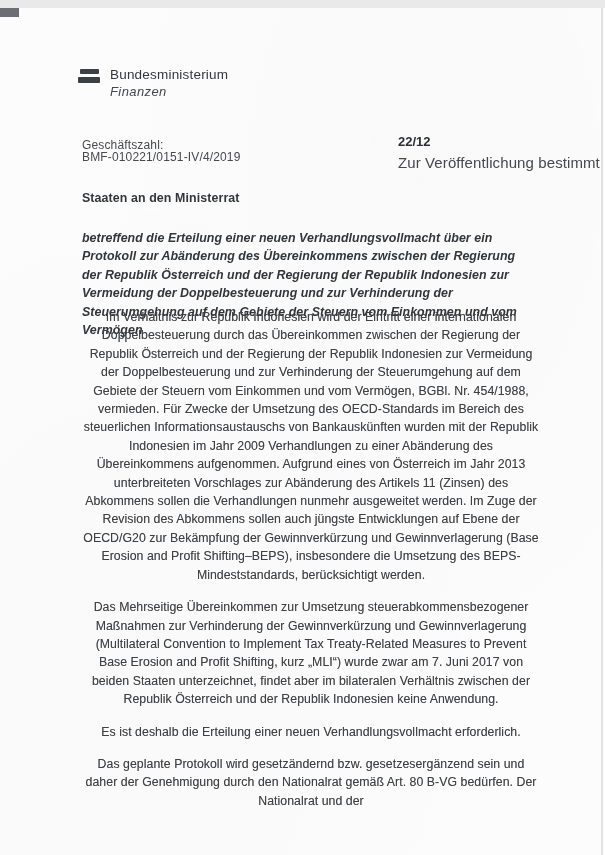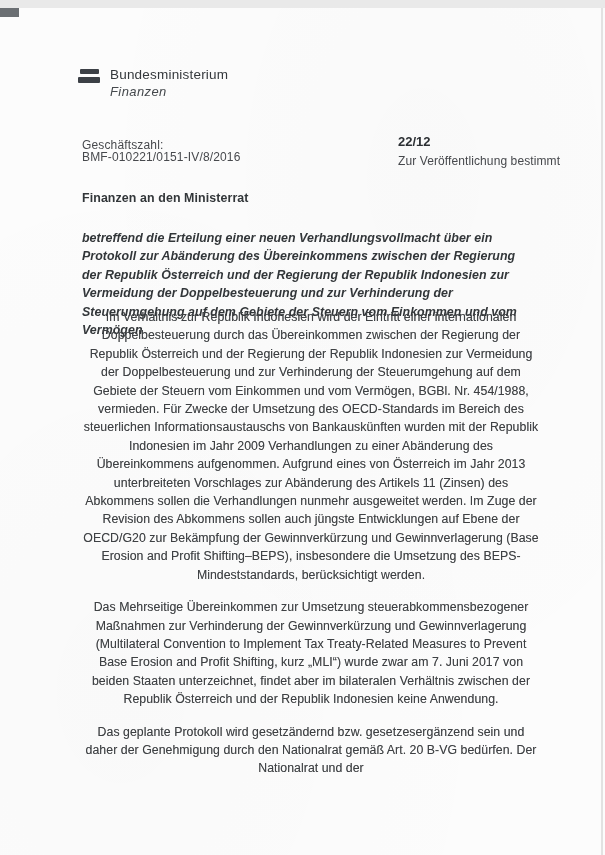--- a/index.html
+++ b/index.html
@@ -61,21 +61,21 @@
     font-size: 12px; color: #47494d; letter-spacing: 0.15px;
   }
   .ref-label { top: 130px; }
   .ref-number { top: 142px; }
   .docket-number {
     position: absolute; left: 398px; top: 126px;
     font-size: 13px; font-weight: bold; color: #2b2f33;
   }
   .docket-note {
     position: absolute; left: 398px; top: 146px;
-    font-size: 12px; color: #46484c; letter-spacing: 0.1px;
+    font-size: 15px; color: #46484c; letter-spacing: 0.1px;
   }
 
   
   .doc-title {
     position: absolute; left: 82px; top: 183px;
     font-size: 12.4px; font-weight: bold; color: #323639;
     letter-spacing: 0.1px;
   }
   .doc-subject {
     position: absolute; left: 82px; top: 221px; width: 456px;
@@ -106,28 +106,29 @@
       <div class="bar-top"></div>
       <div class="bar-bottom"></div>
     </div>
     <div>
       <div class="logo-line1">Bundesministerium</div>
       <div class="logo-line2">Finanzen</div>
     </div>
   </div>
 
   <div class="ref-label">Geschäftszahl:</div>
-  <div class="ref-number">BMF-010221/0151-IV/8/2016</div>
+  <div class="ref-number">BMF-010221/0151-IV/4/2019</div>
 
   <div class="docket-number">22/12</div>
   <div class="docket-note">Zur Veröffentlichung bestimmt</div>
 
-  <div class="doc-title">Finanzen an den Ministerrat</div>
+  <div class="doc-title">Staaten an den Ministerrat</div>
 
   <div class="doc-subject">betreffend die Erteilung einer neuen Verhandlungsvollmacht über ein Protokoll zur Abänderung des Übereinkommens zwischen der Regierung der Republik Österreich und der Regierung der Republik Indonesien zur Vermeidung der Doppelbesteuerung und zur Verhinderung der Steuerumgehung auf dem Gebiete der Steuern vom Einkommen und vom Vermögen</div>
 
   <div class="doc-body">
     <p>Im Verhältnis zur Republik Indonesien wird der Eintritt einer internationalen Doppelbesteuerung durch das Übereinkommen zwischen der Regierung der Republik Österreich und der Regierung der Republik Indonesien zur Vermeidung der Doppelbesteuerung und zur Verhinderung der Steuerumgehung auf dem Gebiete der Steuern vom Einkommen und vom Vermögen, BGBl. Nr. 454/1988, vermieden. Für Zwecke der Umsetzung des OECD-Standards im Bereich des steuerlichen Informationsaustauschs von Bankauskünften wurden mit der Republik Indonesien im Jahr 2009 Verhandlungen zu einer Abänderung des Übereinkommens aufgenommen. Aufgrund eines von Österreich im Jahr 2013 unterbreiteten Vorschlages zur Abänderung des Artikels 11 (Zinsen) des Abkommens sollen die Verhandlungen nunmehr ausgeweitet werden. Im Zuge der Revision des Abkommens sollen auch jüngste Entwicklungen auf Ebene der OECD/G20 zur Bekämpfung der Gewinnverkürzung und Gewinnverlagerung (Base Erosion and Profit Shifting–BEPS), insbesondere die Umsetzung des BEPS-Mindeststandards, berücksichtigt werden.</p>
     <p>Das Mehrseitige Übereinkommen zur Umsetzung steuerabkommensbezogener Maßnahmen zur Verhinderung der Gewinnverkürzung und Gewinnverlagerung (Multilateral Convention to Implement Tax Treaty-Related Measures to Prevent Base Erosion and Profit Shifting, kurz „MLI“) wurde zwar am 7. Juni 2017 von beiden Staaten unterzeichnet, findet aber im bilateralen Verhältnis zwischen der Republik Österreich und der Republik Indonesien keine Anwendung.</p>
-    <p>Das geplante Protokoll wird gesetzändernd bzw. gesetzesergänzend sein und daher der Genehmigung durch den Nationalrat gemäß Art. 20 B-VG bedürfen. Der Nationalrat und der</p>
+    <p>Es ist deshalb die Erteilung einer neuen Verhandlungsvollmacht erforderlich.</p>
+    <p>Das geplante Protokoll wird gesetzändernd bzw. gesetzesergänzend sein und daher der Genehmigung durch den Nationalrat gemäß Art. 80 B-VG bedürfen. Der Nationalrat und der</p>
   </div>
 
 </div>
 
 </body></html>

